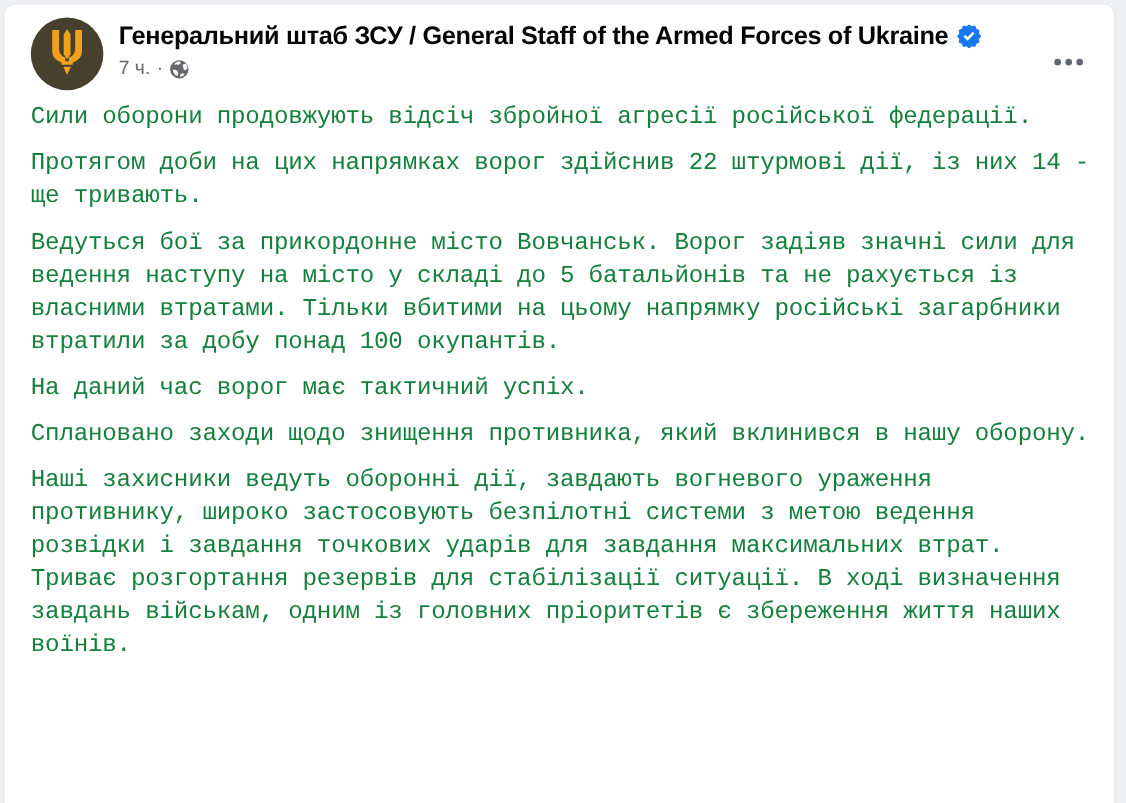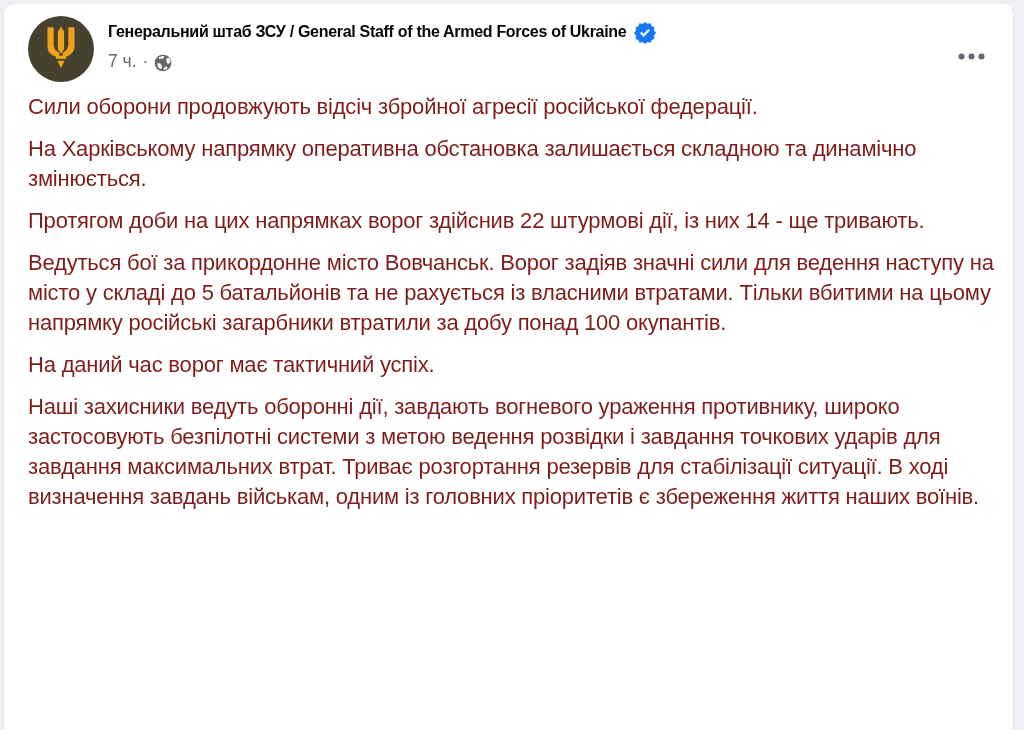--- a/index.html
+++ b/index.html
@@ -20,42 +20,42 @@
   .post-header { display: flex; align-items: flex-start; position: relative; }
   .avatar {
     width: 66px; height: 66px; border-radius: 50%;
     background: #45412e; flex: 0 0 66px;
     display: flex; align-items: center; justify-content: center;
     cursor: pointer;
   }
   .header-text { margin-left: 14px; padding-top: 2px; min-width: 0; }
   .name-row { display: flex; align-items: center; gap: 8px; white-space: nowrap; }
   .page-name {
-    font-size: 16px; font-weight: 700; color: #050505;
+    font-size: 23px; font-weight: 700; color: #050505;
     letter-spacing: -0.3px; line-height: 28px; cursor: pointer;
   }
   .verified-badge { display: inline-flex; flex: 0 0 auto; margin-top: 2px; }
   .meta-row {
     display: flex; align-items: flex-end; gap: 6px;
     margin-top: 4px; color: #65676b; font-size: 17.5px; line-height: 22px;
   }
   .timestamp { cursor: pointer; }
   .meta-separator { color: #65676b; }
   .globe { display: inline-flex; margin-top: 1px; }
   .more-btn {
     position: absolute; right: 4px; top: 18px;
     width: 44px; height: 44px; border: none; background: transparent;
     border-radius: 50%; display: flex; align-items: center; justify-content: center;
     cursor: pointer;
   }
   .post-text {
     margin-top: 10px;
     max-width: 976px;
-    color: #7f1d1d;
-    font-size: 22px; line-height: 30px; letter-spacing: -0.2px;
+    color: #15803d;
+    font-size: 22px; line-height: 30px; letter-spacing: -0.2px; font-family: Liberation Mono, monospace;
   }
   .post-text p { margin: 0 0 12px 0; }
 </style>
 </head>
 <body>
 
 <article class="post-card">
   <header class="post-header">
 
     <div class="avatar">
@@ -103,19 +103,19 @@
           <circle cx="3.5" cy="3.5" r="3" fill="#606770"></circle>
           <circle cx="13.5" cy="3.5" r="3" fill="#606770"></circle>
           <circle cx="23.5" cy="3.5" r="3" fill="#606770"></circle>
         </svg>
       </span>
     </button>
   </header>
 
   <div class="post-text">
     <p>Сили оборони продовжують відсіч збройної агресії російської федерації.</p>
-    <p>На Харківському напрямку оперативна обстановка залишається складною та динамічно змінюється.</p>
     <p>Протягом доби на цих напрямках ворог здійснив 22 штурмові дії, із них 14  - ще тривають.</p>
     <p>Ведуться бої за прикордонне місто Вовчанськ. Ворог задіяв значні сили для ведення наступу на місто у складі до 5 батальйонів та не рахується із власними  втратами. Тільки вбитими на цьому напрямку російські загарбники втратили за добу понад 100 окупантів.</p>
     <p>На даний час ворог має тактичний успіх.</p>
+    <p>Сплановано заходи щодо знищення противника, який вклинився в нашу оборону.</p>
     <p>Наші захисники ведуть оборонні дії, завдають вогневого ураження противнику, широко застосовують безпілотні системи з метою ведення розвідки і завдання точкових ударів для завдання максимальних втрат. Триває розгортання резервів для стабілізації ситуації. В ході визначення завдань військам, одним із головних пріоритетів є збереження життя наших воїнів.</p>
   </div>
 </article>
 
 </body></html>

